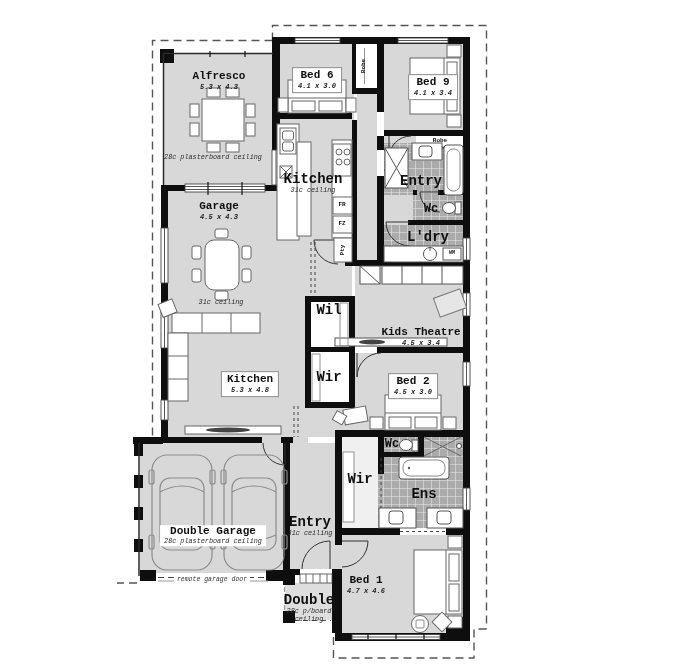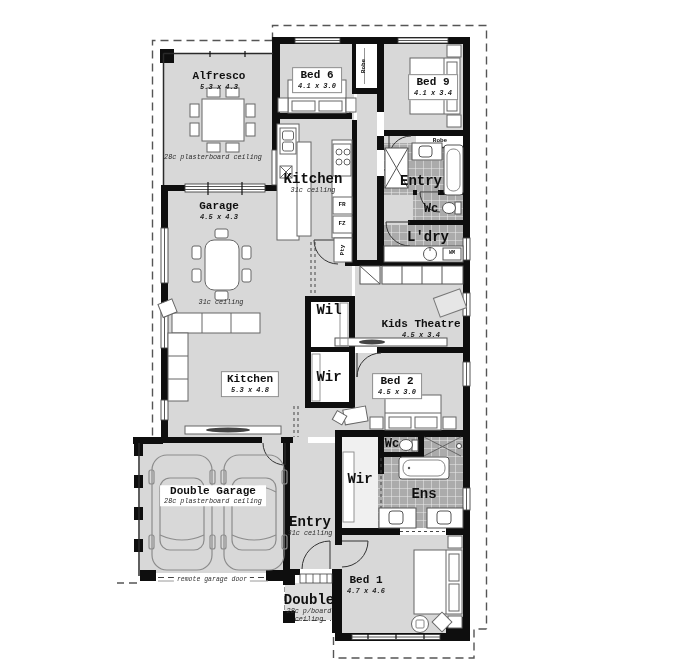--- a/index.html
+++ b/index.html
@@ -8,21 +8,21 @@
   .lbl{position:absolute;transform:translate(-50%,-50%);text-align:center;color:#0f0f0f;line-height:1.15;white-space:nowrap;z-index:2;}
   .lbl .name{display:block;font-weight:bold;font-size:11px;letter-spacing:0;}
   .lbl .dims{display:block;font-style:italic;font-size:7px;font-weight:bold;color:#1c1c1c;}
   .lbl .note{display:block;font-style:italic;font-size:6.8px;font-weight:normal;color:#2b2b2b;}
   .sm .name{font-size:12px;text-align:center;}
   .md .name{font-size:14px;}
   .xs{font-size:6px;font-weight:bold;color:#111;}
   .tiny{font-size:5px;font-weight:bold;color:#111;}
   .vert{transform:translate(-50%,-50%) rotate(-90deg);transform-origin:center;}
   .boxed{background:#fff;border:1px solid #8a8a8a;padding:1px 5px 2px 5px;}
-  .plain-box{background:#ffffff;padding:0 4px 1px 4px;}
+  .plain-box{background:#ffffff;padding:0 4px 1px 4px;margin-top:40px;}
   .note-only{font-style:italic;font-size:6.8px;color:#2b2b2b;}
   .gd-note{font-style:italic;font-size:6.5px;color:#333;background:#fff;padding:0 3px;}
 </style>
 </head>
 <body>
 
 <div class="stage">
 <svg width="700" height="669" viewBox="0 0 700 669">
   <defs>
     <pattern id="tiles" width="8" height="8" patternUnits="userSpaceOnUse">
@@ -428,35 +428,35 @@
 <div class="lbl" style="left:219px;top:210px">
   <span class="name">Garage</span>
   <span class="dims">4.5 x 4.3</span>
 </div>
 <div class="lbl note-only" style="left:221px;top:303px">31c ceiling</div>
 
 <div class="lbl md" style="left:329px;top:310px">
   <span class="name">Wil</span>
 </div>
 
-<div class="lbl" style="left:421px;top:328px">
+<div class="lbl" style="left:421px;top:336px">
   <span class="name">Kids Theatre</span>
   <span class="dims">4.5 x 3.4</span>
 </div>
 
 <div class="lbl md" style="left:329px;top:377px">
   <span class="name">Wir</span>
 </div>
 
 <div class="lbl boxed" style="left:250px;top:384px">
   <span class="name">Kitchen</span>
   <span class="dims">5.3 x 4.8</span>
 </div>
 
-<div class="lbl boxed" style="left:397px;top:386px">
+<div class="lbl boxed" style="left:413px;top:386px">
   <span class="name">Bed 2</span>
   <span class="dims">4.5 x 3.0</span>
 </div>
 
 <div class="lbl sm" style="left:392px;top:445px">
   <span class="name">Wc</span>
 </div>
 <div class="lbl md" style="left:360px;top:479px">
   <span class="name">Wir</span>
 </div>

